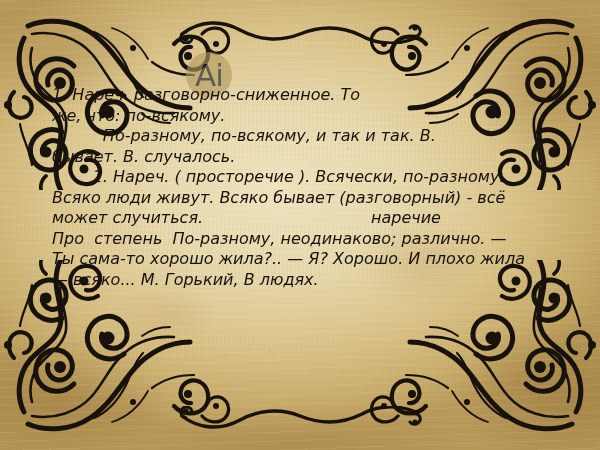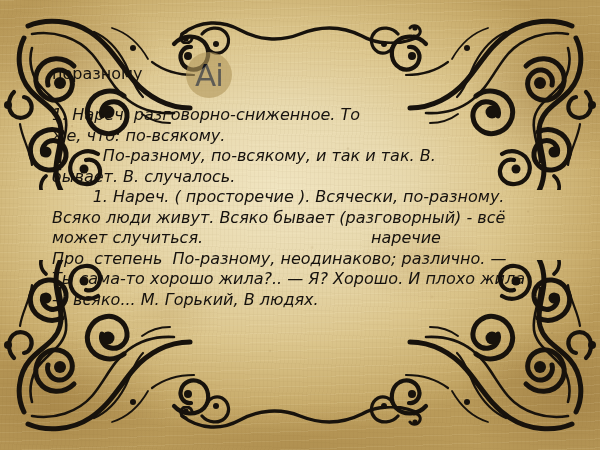--- a/index.html
+++ b/index.html
@@ -327,21 +327,20 @@
     </svg>
   </div>
 
   <div class="watermark">
     <div class="wm-badge">
       <span class="wm-badge-glyph">Ai</span>
     </div>
   </div>
 
   <div class="content">
-    <div class="headword">поразному</div>
     <div class="body-text">1. Нареч. разговорно-сниженное. То
 же, что: по-всякому.
           По-разному, по-всякому, и так и так. В.
 бывает. В. случалось.
         1. Нареч. ( просторечие ). Всячески, по-разному.
 Всяко люди живут. Всяко бывает (разговорный) - всё
 может случиться.                                 наречие
 Про  степень  По-разному, неодинаково; различно. —
 Ты сама-то хорошо жила?.. — Я? Хорошо. И плохо жила
 — всяко... М. Горький, В людях.</div>

